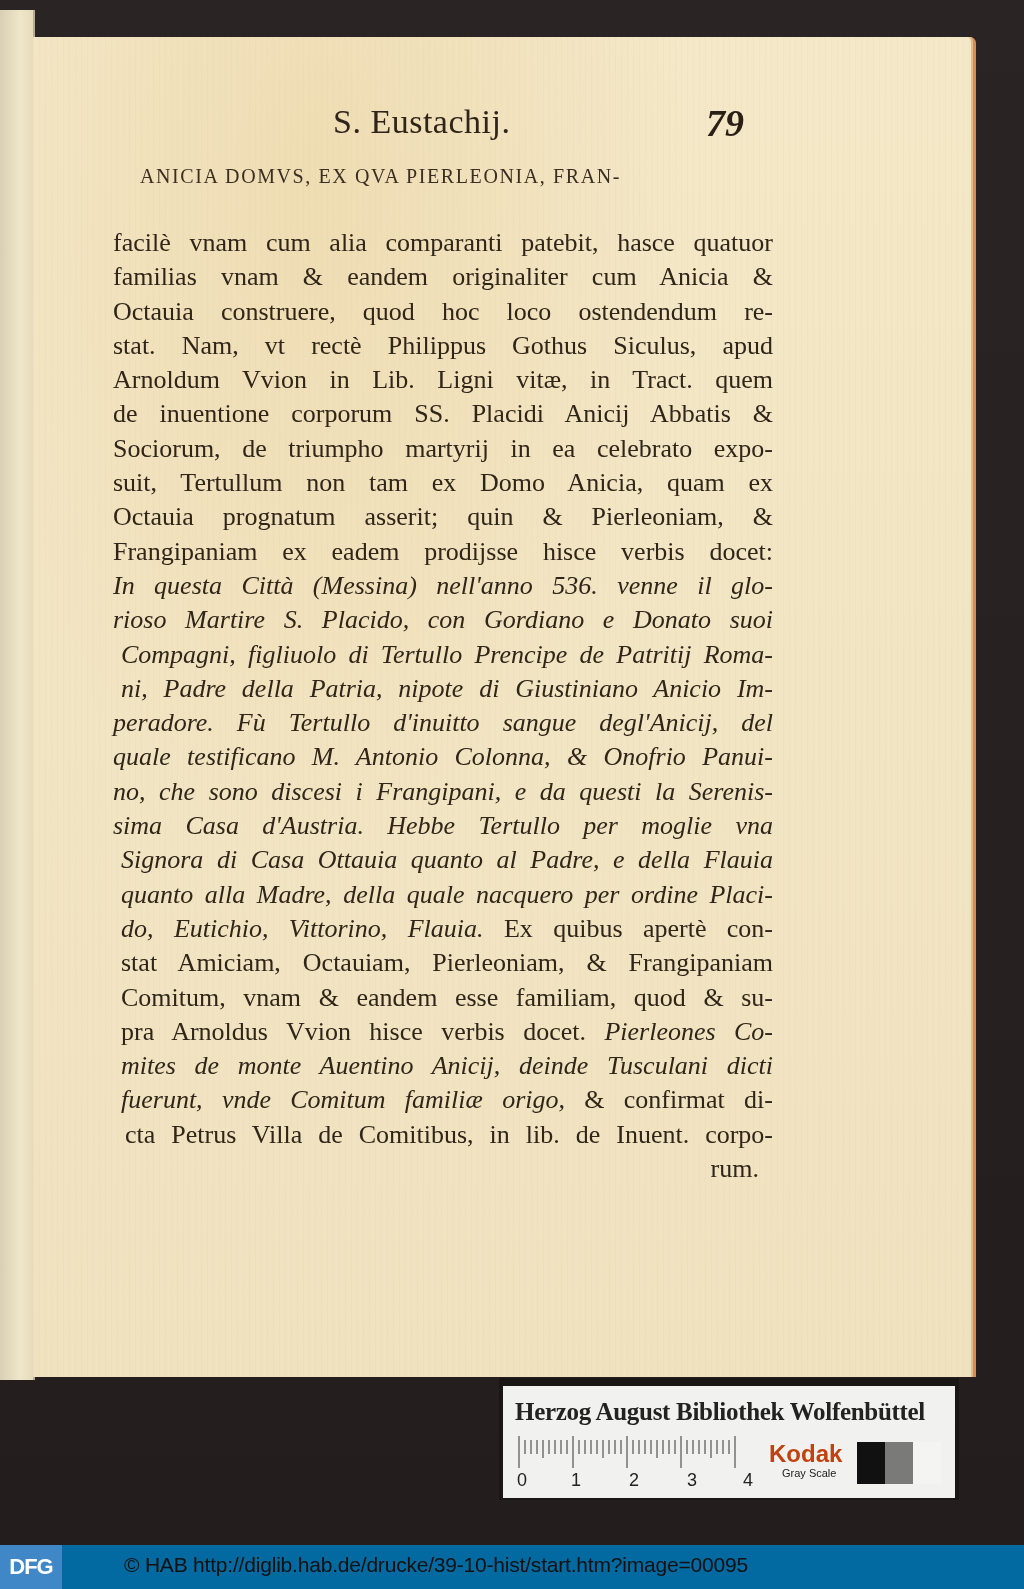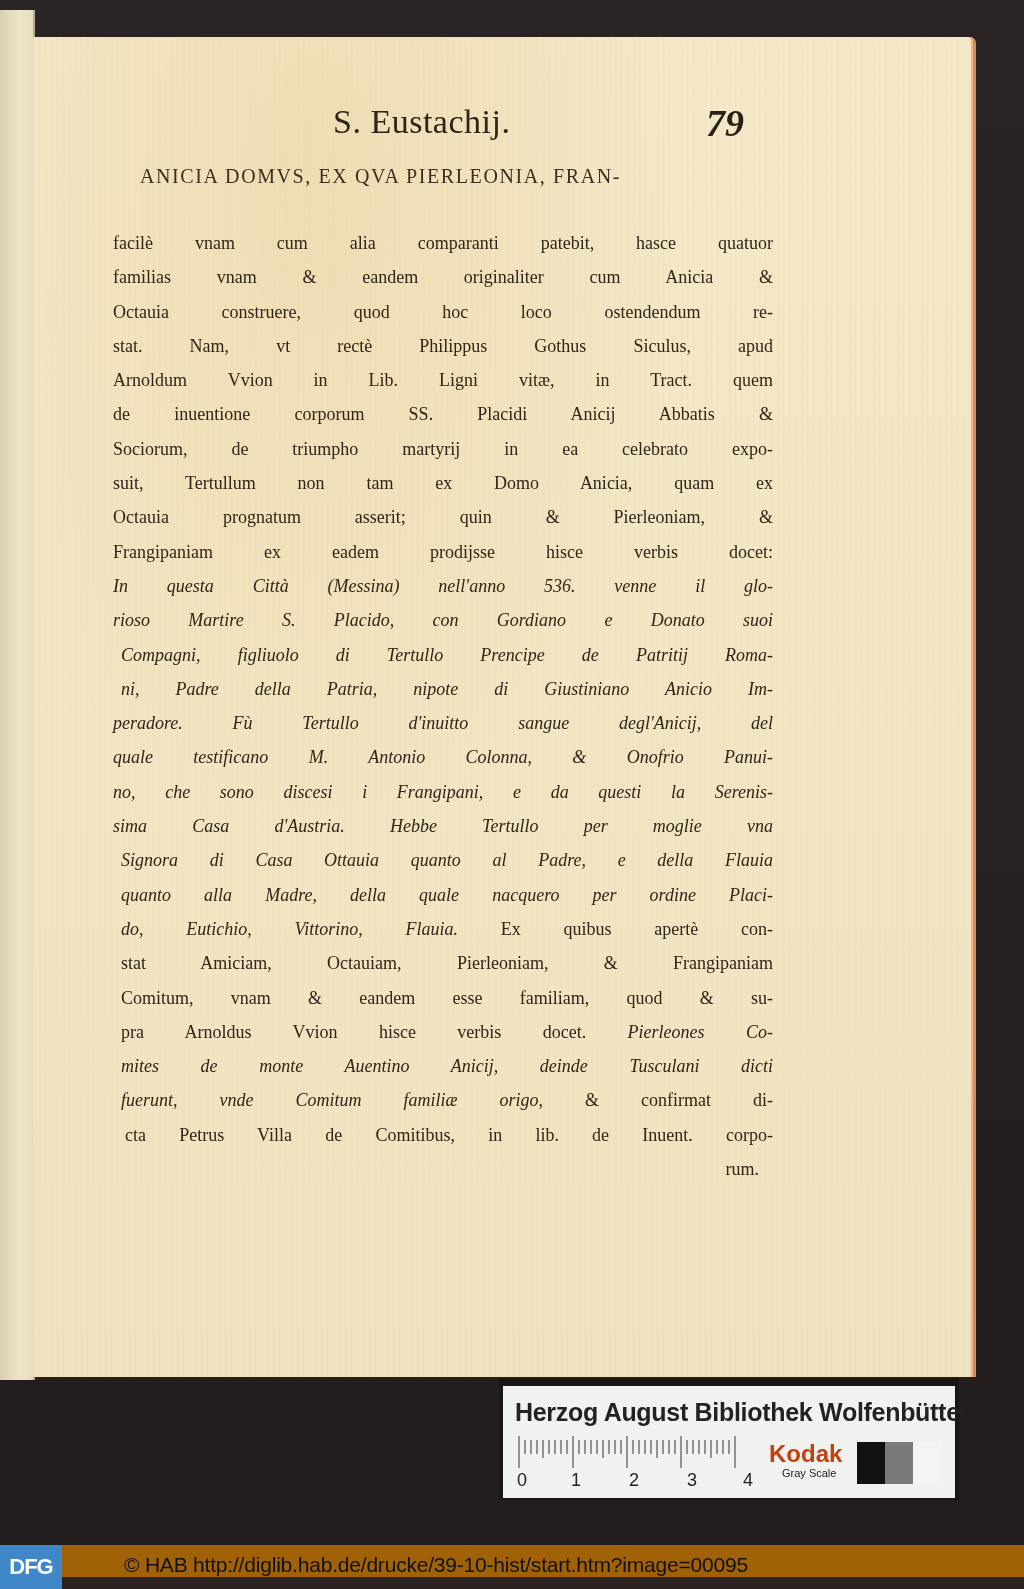--- a/index.html
+++ b/index.html
@@ -67,21 +67,21 @@
       line-height: 27px;
       color: #3a2e22;
     }
     .heading div { white-space: nowrap; }
     .heading .l2 { margin-left: -26px; }
     .body-text {
       position: absolute;
       left: 113px; top: 226px;
       width: 660px;
       font-family: "Liberation Serif", serif;
-      font-size: 18px;
+      font-size: 26px;
       line-height: 34.3px;
       color: #2f2519;
     }
     .body-text .line {
       white-space: nowrap;
       text-align: justify;
       text-align-last: justify;
       height: 34.3px;
     }
     .body-text .line.it { font-style: italic; }
@@ -99,21 +99,21 @@
     }
     .ruler-inner {
       position: absolute;
       left: 4px; top: 8px;
       width: 452px; height: 112px;
       background: #f1f1ef;
     }
     .hab-title {
       position: absolute;
       left: 12px; top: 12px;
-      font-family: Liberation Sans, sans-serif;
+      font-family: Liberation Serif, serif;
       font-weight: bold;
       font-size: 25px;
       color: #222;
       white-space: nowrap;
       letter-spacing: -0.3px;
     }
     .ruler {
       position: absolute;
       left: 14px; top: 48px;
       width: 240px; height: 40px;
@@ -148,22 +148,22 @@
     .swatches {
       position: absolute;
       left: 354px; top: 56px;
       height: 42px;
       display: flex;
     }
     .swatch { width: 28px; height: 42px; }
     .footer {
       position: absolute;
       left: 0; top: 1545px;
-      width: 1024px; height: 32px;
-      background: #a16207;
+      width: 1024px; height: 44px;
+      background: #0369a1;
     }
     .dfg-logo {
       position: absolute;
       left: 0; top: 0;
       width: 62px; height: 44px;
       background: #3f87c7;
       color: #ffffff;
       font-family: "Liberation Sans", sans-serif;
       font-weight: bold;
       font-size: 22px;

